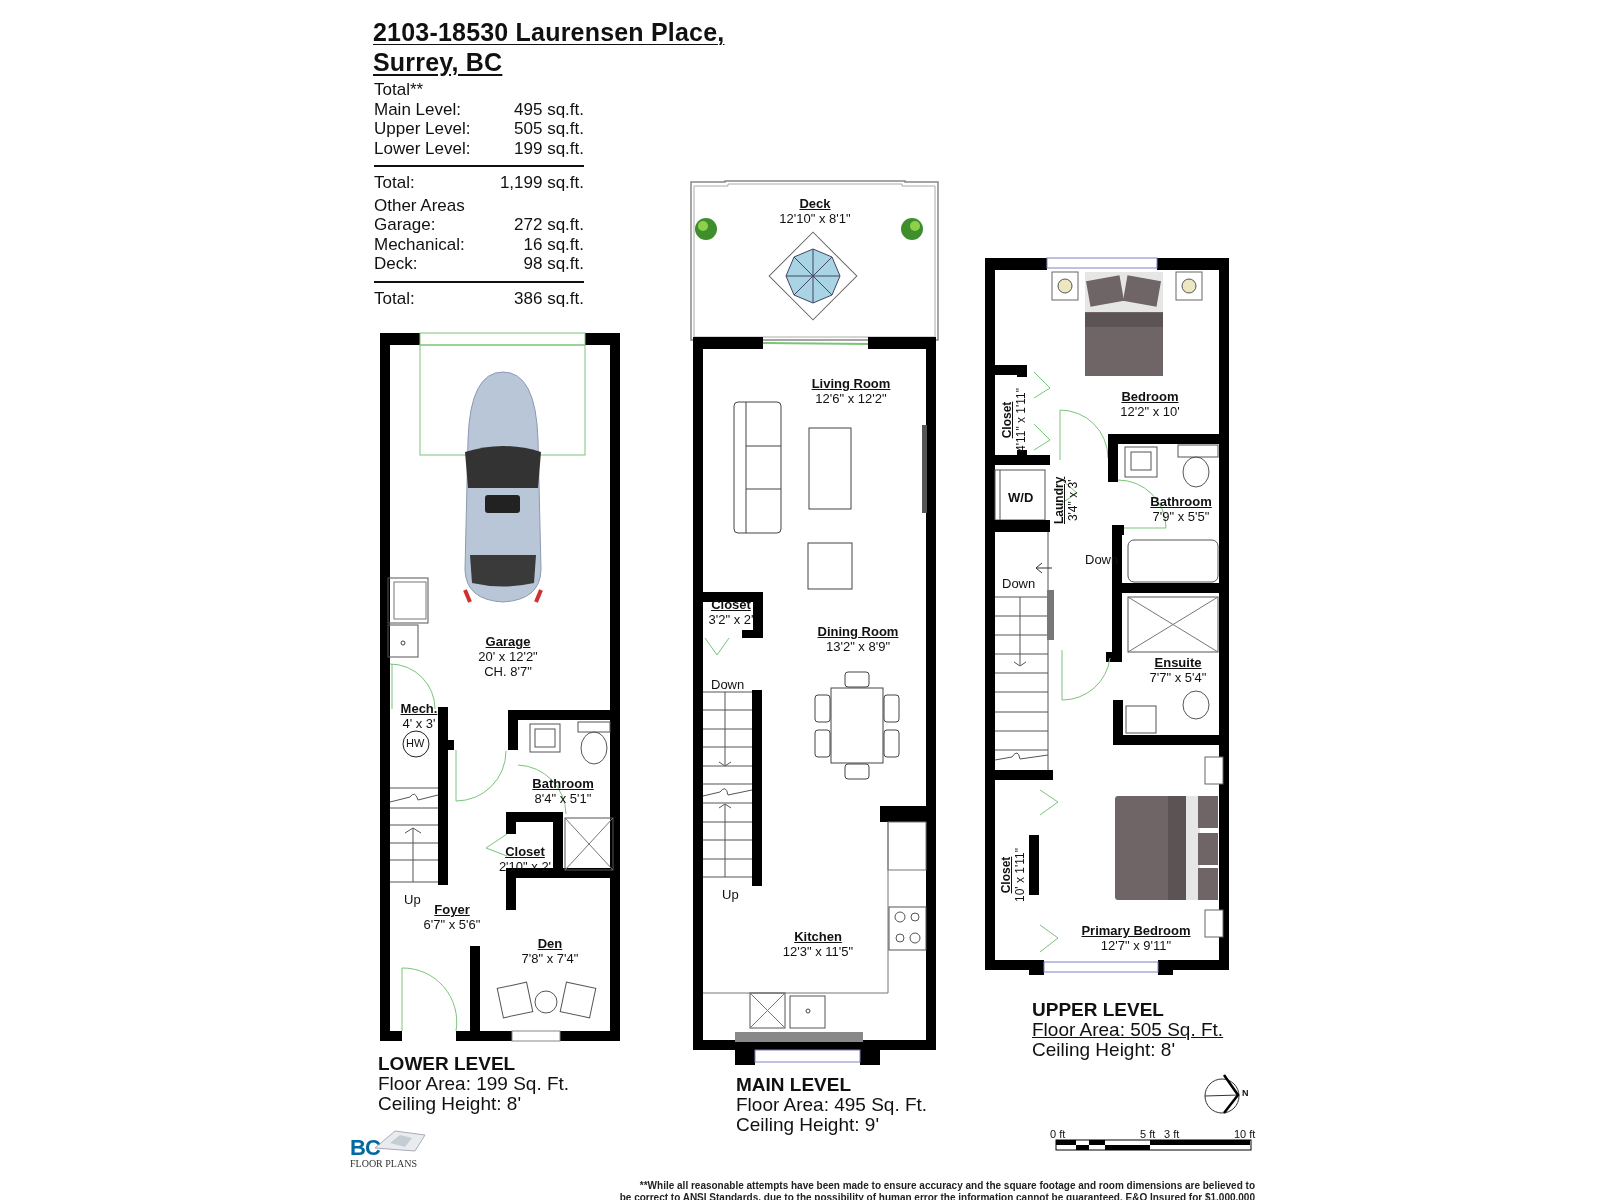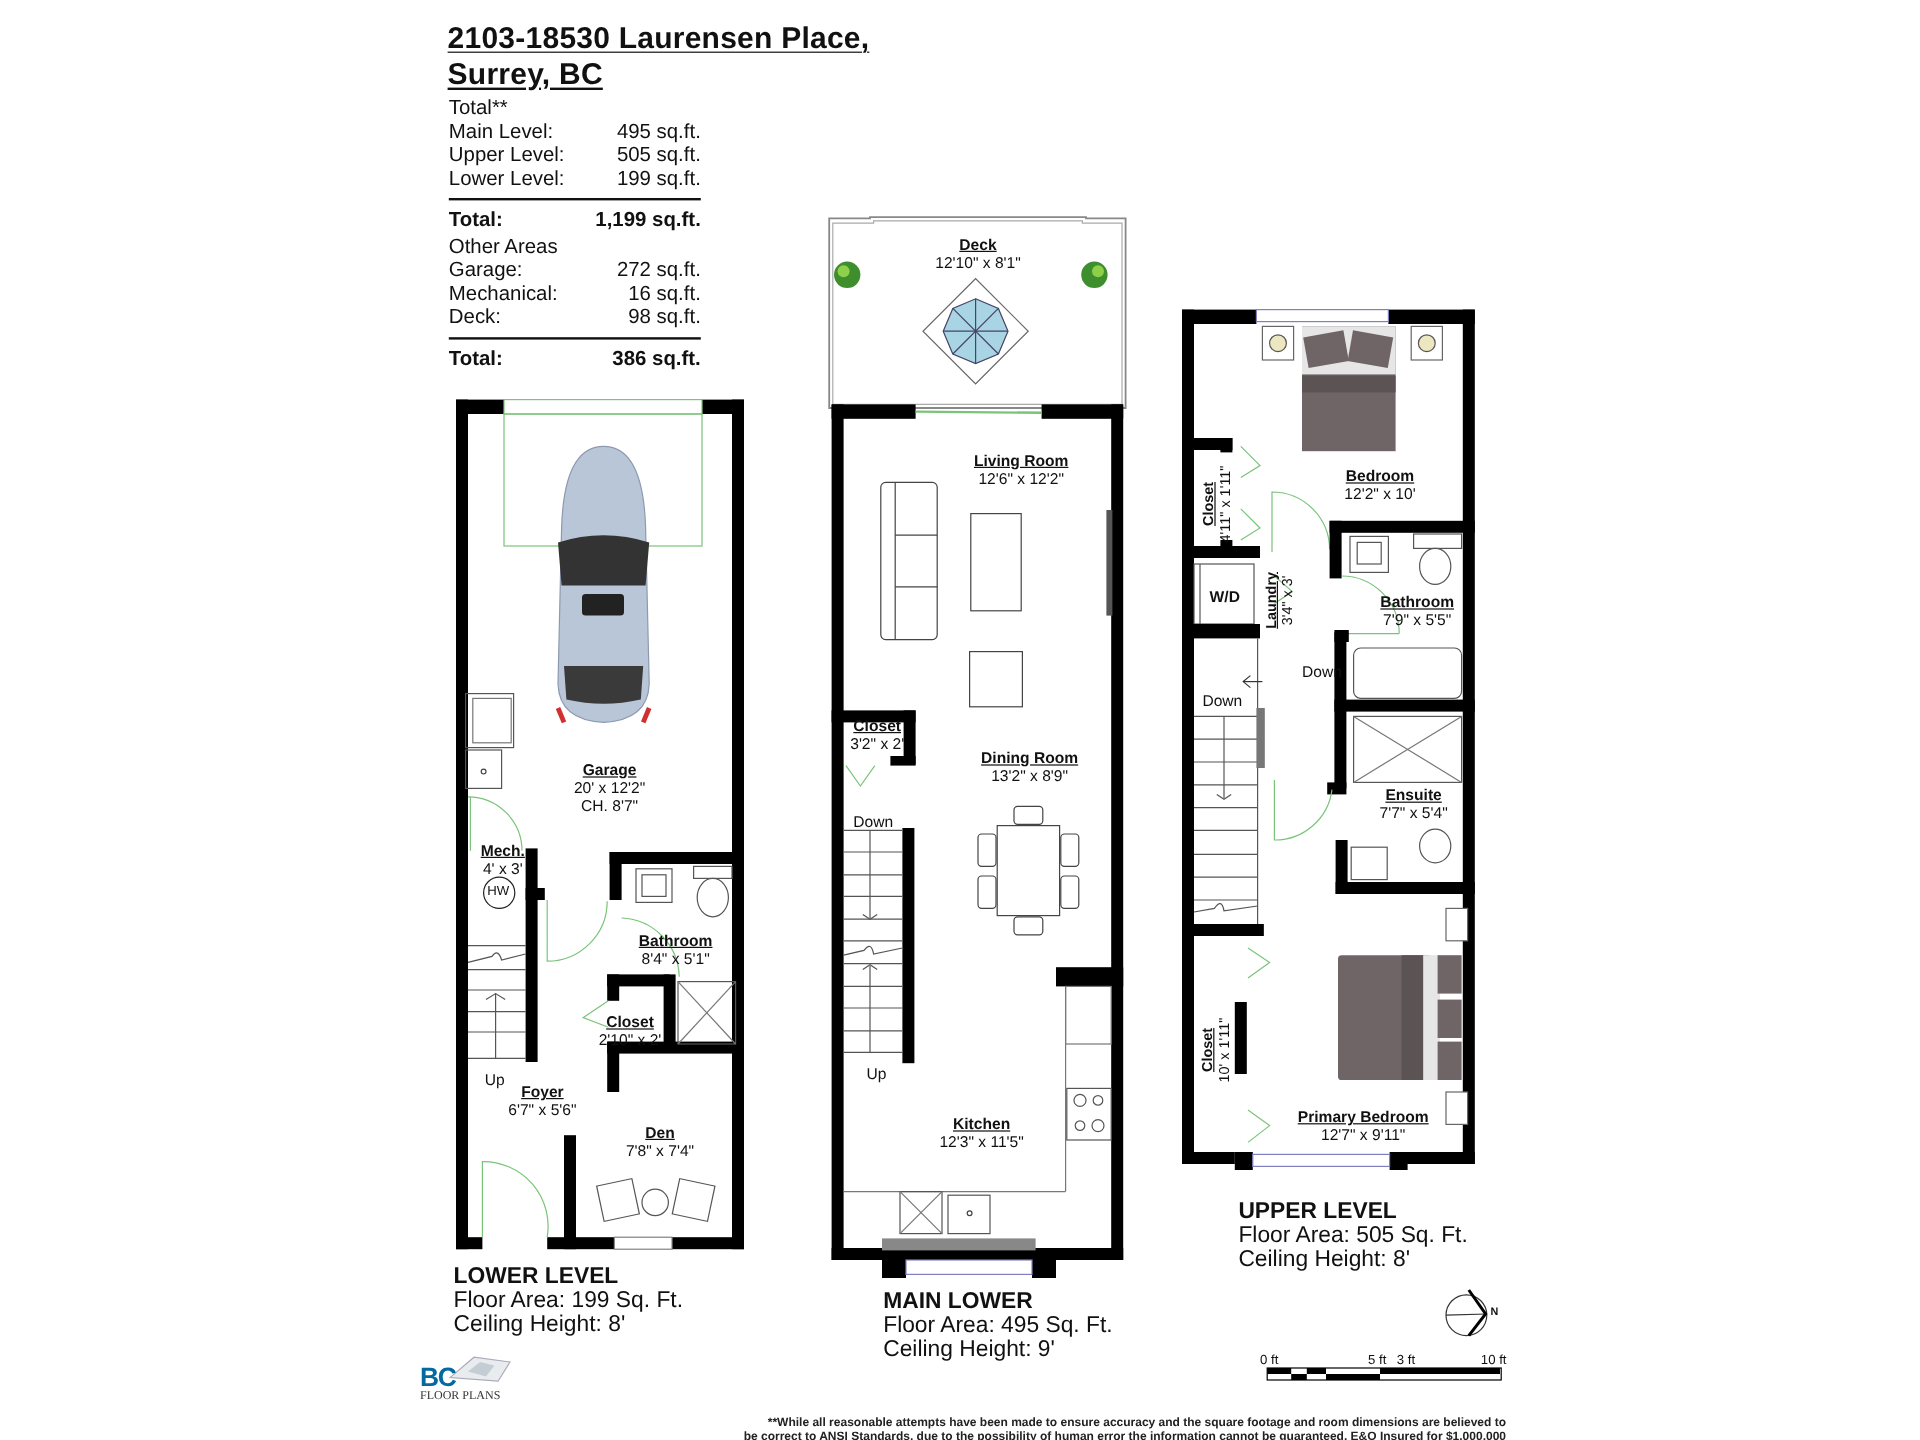--- a/index.html
+++ b/index.html
@@ -1,21 +1,21 @@
 <!DOCTYPE html>
 <html><head>
 <meta charset="utf-8">
 <style>
   html, body { margin:0; padding:0; background:#ffffff; }
   body { width:1600px; height:1200px; position:relative; overflow:hidden; font-family:"Liberation Sans", sans-serif; color:#111; }
   .abs { position:absolute; }
   .title { left:373px; font-weight:bold; font-size:25px; line-height:30px; letter-spacing:0.2px; text-decoration:underline; text-decoration-thickness:1px; text-underline-offset:3px; color:#111; }
   .summary { left:374px; top:80px; width:210px; font-size:17px; line-height:19.5px; }
   .summary .row { display:flex; justify-content:space-between; }
-  .summary .bold { font-weight:bold;gap:25px; }
+  .summary .bold { font-weight:normal;gap:25px; }
   .summary .rule { border-top:2px solid #111; margin:7px 0 6px 0; }
   .plan { position:absolute; left:0; top:0; }
   .room-label { position:absolute; text-align:center; font-size:13px; line-height:15px; white-space:nowrap; transform:translateX(-50%); }
   .room-label .nm { font-weight:bold; text-decoration:underline; display:block; }
   .room-label .dim { display:block; }
   .vlabel { position:absolute; font-size:12px; line-height:14px; white-space:nowrap; transform:rotate(-90deg); transform-origin:left top; text-align:center; }
   .vlabel .nm { font-weight:bold; text-decoration:underline; display:block; }
   .level-info { position:absolute; font-size:19px; line-height:20px; }
   .level-info .lvl { font-weight:bold; display:block; }
   .stair-text { position:absolute; font-size:13px; }
@@ -405,21 +405,21 @@
   <span class="nm">Dining Room</span>
   <span class="dim">13'2" x 8'9"</span>
 </div>
 <div class="stair-text" style="left:711px; top:677px;">Down</div>
 <div class="stair-text" style="left:722px; top:887px;">Up</div>
 <div class="room-label" style="left:818px; top:929px;">
   <span class="nm">Kitchen</span>
   <span class="dim">12'3" x 11'5"</span>
 </div>
 <div class="level-info" style="left:736px; top:1075px;">
-  <span class="lvl">MAIN LOWER</span>
+  <span class="lvl">MAIN LEVEL</span>
   <span style="display:block;">Floor Area: 495 Sq. Ft.</span>
   <span style="display:block;">Ceiling Height: 9'</span>
 </div>
 
 <div class="room-label" style="left:1150px; top:389px;">
   <span class="nm">Bedroom</span>
   <span class="dim">12'2" x 10'</span>
 </div>
 <div class="vlabel" style="left:1000px; top:452px;">
   <span class="nm">Closet</span>
@@ -443,21 +443,21 @@
 <div class="vlabel" style="left:999px; top:902px;">
   <span class="nm">Closet</span>
   <span class="dim">10' x 1'11"</span>
 </div>
 <div class="room-label" style="left:1136px; top:923px;">
   <span class="nm">Primary Bedroom</span>
   <span class="dim">12'7" x 9'11"</span>
 </div>
 <div class="level-info" style="left:1032px; top:1000px;">
   <span class="lvl">UPPER LEVEL</span>
-  <span style="display:block;">Floor Area: 505 Sq. Ft.</span>
+  <span style="display:block;text-decoration:underline;">Floor Area: 505 Sq. Ft.</span>
   <span style="display:block;">Ceiling Height: 8'</span>
 </div>
 
 <div class="abs" style="left:1242px; top:1088px; font-size:9px; font-weight:bold;">N</div>
 <div class="scale-lbl" style="left:1050px; top:1128px;">0 ft</div>
 <div class="scale-lbl" style="left:1164px; top:1128px;text-align:right;">3 ft</div>
 <div class="scale-lbl" style="left:1140px; top:1128px;">5 ft</div>
 <div class="scale-lbl" style="left:1234px; top:1128px;">10 ft</div>
 
 <div class="disclaimer" style="top:1152px;margin-top:28px;">

